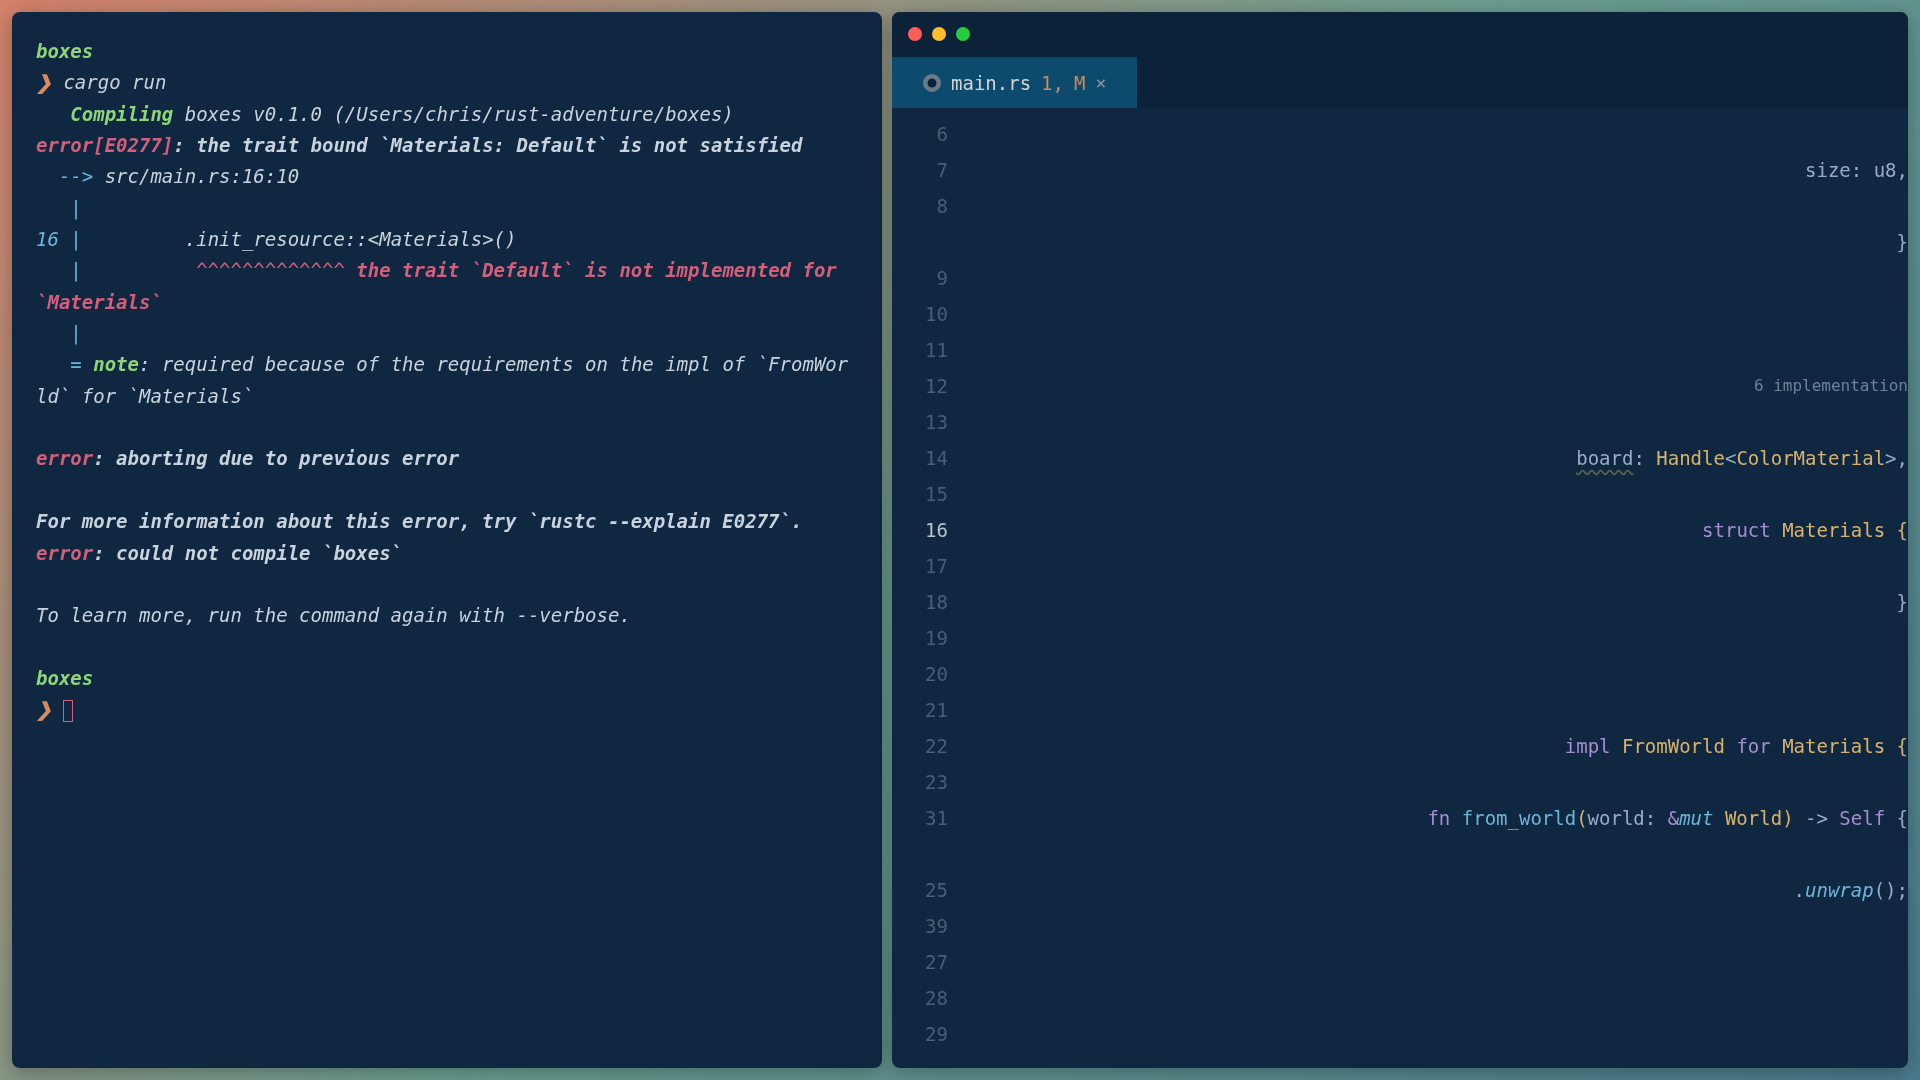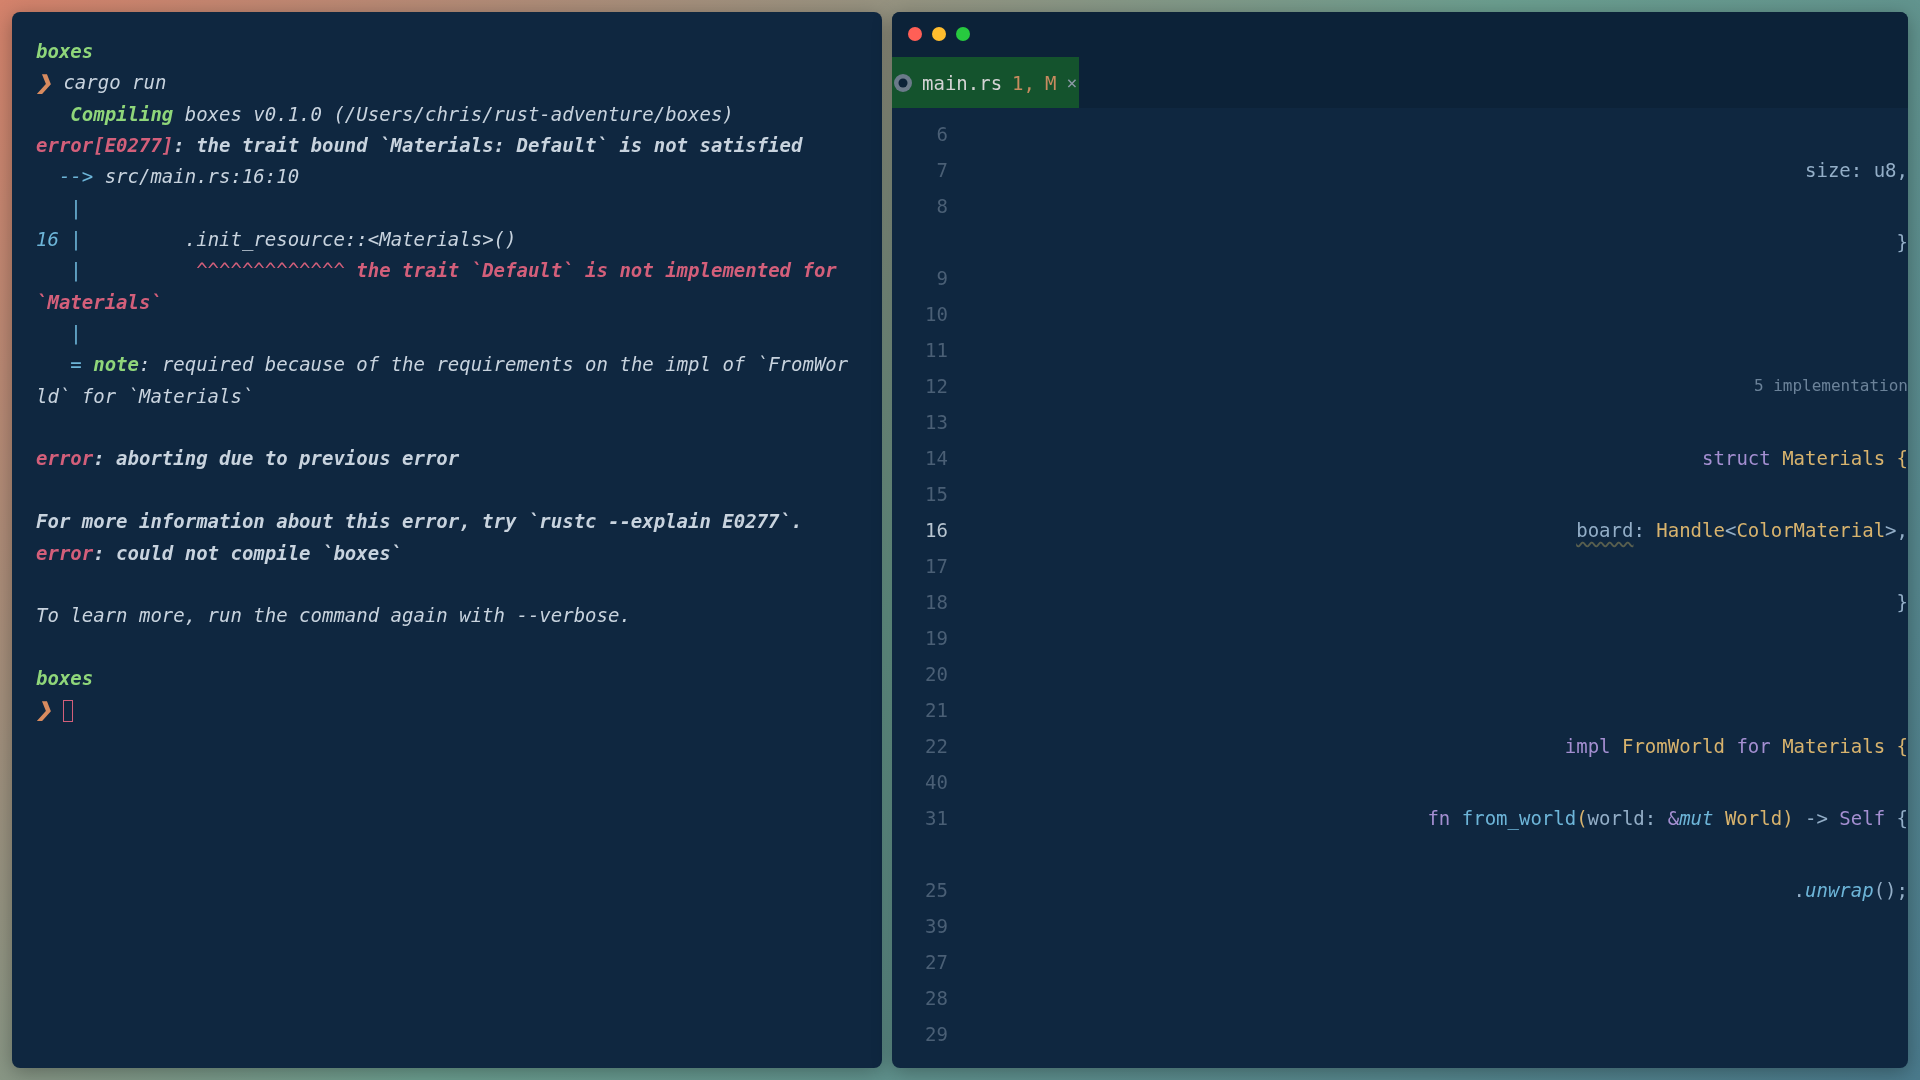--- a/index.html
+++ b/index.html
@@ -51,22 +51,22 @@
   .tl-green { background: #27c93f; }
   .tabbar {
     display: flex;
     background: #0c2238;
     height: 52px;
   }
   .tab {
     display: flex;
     align-items: center;
     gap: 10px;
-    padding: 0 2px;
-    background: #14532d;
+    padding: 0 31px;
+    background: #0c4a6e;
     border-top: 1px solid #0c2238;
     font-size: 19px;
   }
   .tab-icon {
     width: 18px;
     height: 18px;
     background: #6b7a8a;
     border-radius: 50%;
     display: flex;
     align-items: center;
@@ -199,36 +199,36 @@
       <div class="ln">13</div>
       <div class="ln">14</div>
       <div class="ln">15</div>
       <div class="ln current">16</div>
       <div class="ln">17</div>
       <div class="ln">18</div>
       <div class="ln">19</div>
       <div class="ln">20</div>
       <div class="ln">21</div>
       <div class="ln">22</div>
-      <div class="ln">40</div>
+      <div class="ln">23</div>
       <div class="ln">31</div>
       <div class="ln">&nbsp;</div>
       <div class="ln">25</div>
       <div class="ln">39</div>
       <div class="ln">27</div>
       <div class="ln">28</div>
       <div class="ln">29</div>
     </div>
     <div class="code">
 <span class="cl"><span>    size: u8,</span></span>
 <span class="cl"><span>}</span></span>
 <span class="cl"><span></span></span>
-<span class="cl codelens"><span>5 implementation</span></span>
+<span class="cl codelens"><span>6 implementation</span></span>
+<span class="cl"><span>    </span><span class="field">board</span><span>: </span><span class="ty">Handle</span><span>&lt;</span><span class="ty">ColorMaterial</span><span>&gt;,</span></span>
 <span class="cl"><span class="k">struct</span><span class="s-ty"> Materials {</span></span>
-<span class="cl"><span>    </span><span class="field">board</span><span>: </span><span class="ty">Handle</span><span>&lt;</span><span class="ty">ColorMaterial</span><span>&gt;,</span></span>
 <span class="cl"><span>}</span></span>
 <span class="cl"><span></span></span>
 <span class="cl"><span class="k">impl</span><span class="ty"> FromWorld </span><span class="k">for</span><span class="ty"> Materials {</span></span>
 <span class="cl"><span>    </span><span class="k">fn</span><span> </span><span class="fn-italic">from_world</span><span class="ty">(</span><span>world</span><span>: </span><span class="k">&amp;</span><span class="mut">mut</span><span> </span><span class="ty">World</span><span class="ty">)</span><span> -&gt; </span><span class="k">Self</span><span> {</span></span>
 <span class="cl"><span>            .</span><span class="method">unwrap</span><span>();</span></span>
 
 
 
 
 

